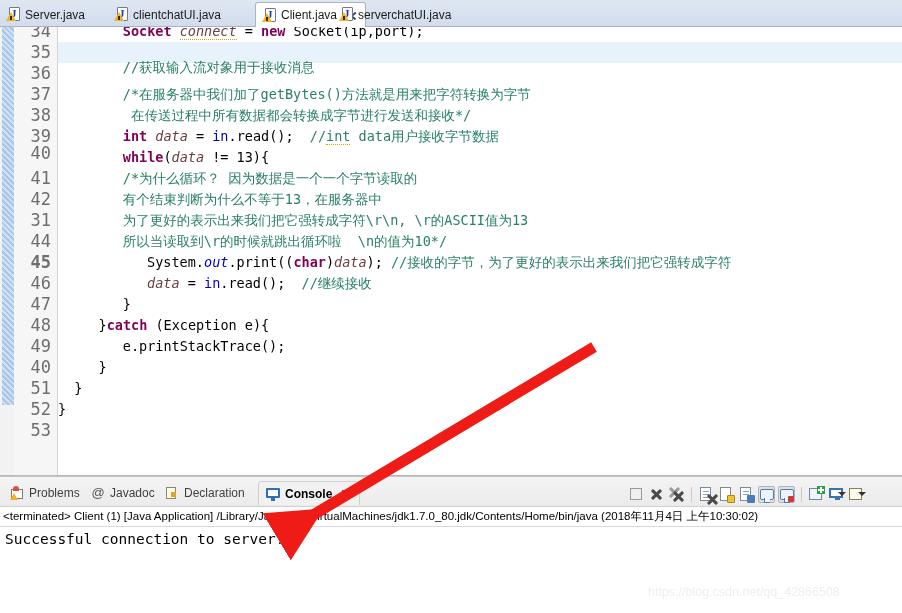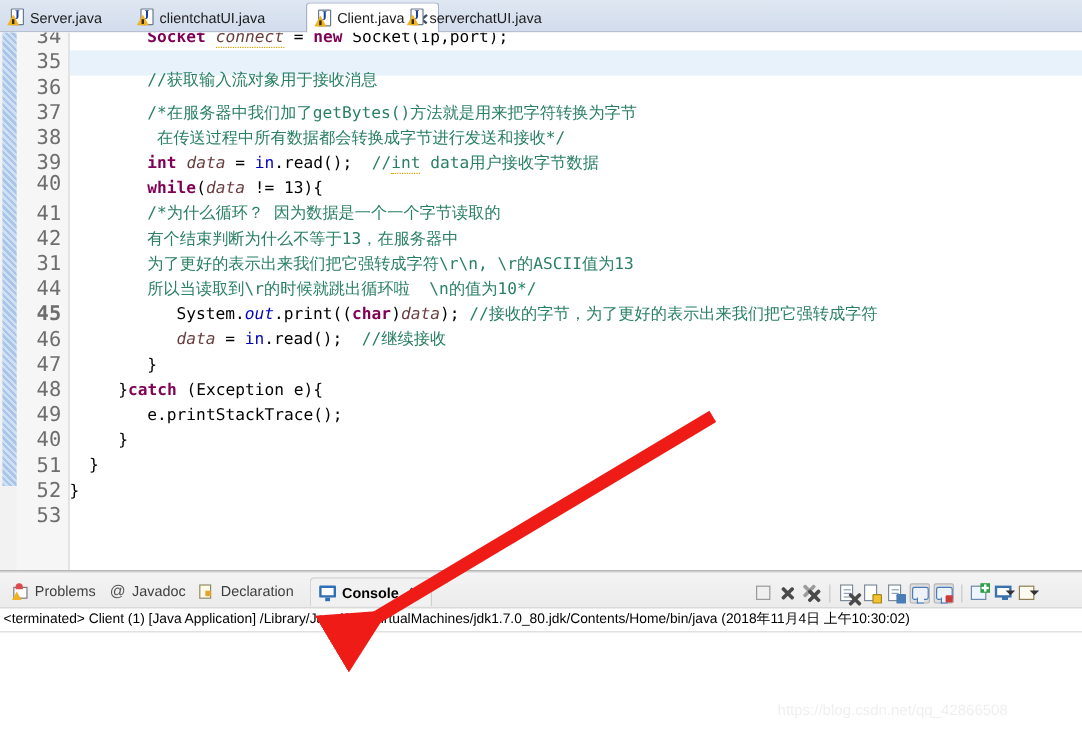--- a/index.html
+++ b/index.html
@@ -362,20 +362,21 @@
       <span class="tbtn"><span><span class="newb" style="background:#eef5ff;border-color:#6d88a8"></span><span class="gplus"></span></span></span>
       <span class="tbtn"><span><span class="mon">
             <span class="foot"></span>
           </span><span class="arrw"></span></span></span>
       <span class="tbtn"><span><span class="newb"></span><span class="arrw"></span></span></span>
     </div>
 
   <div class="console">
     <div class="statusline">&lt;terminated&gt; Client (1) [Java Application] /Library/Java/JavaVirtualMachines/jdk1.7.0_80.jdk/Contents/Home/bin/java (2018年11月4日 上午10:30:02)</div>
     <div class="statusrule"></div>
+    <div class="outtext">Successful connection to server!</div>
   </div>
 
   <div class="watermark" style="color: rgb(239, 239, 239);">https://blog.csdn.net/qq_42866508</div>
 
   <svg class="arrow" viewBox="0 0 902 613">
     <defs>
       <marker id="ahead" markerWidth="5" markerHeight="5" refX="2.2" refY="2.5" orient="auto">
         <path d="M5,0 L0,2.5 L5,5 z" fill="#ef1b17"></path>
       </marker>
     </defs>

